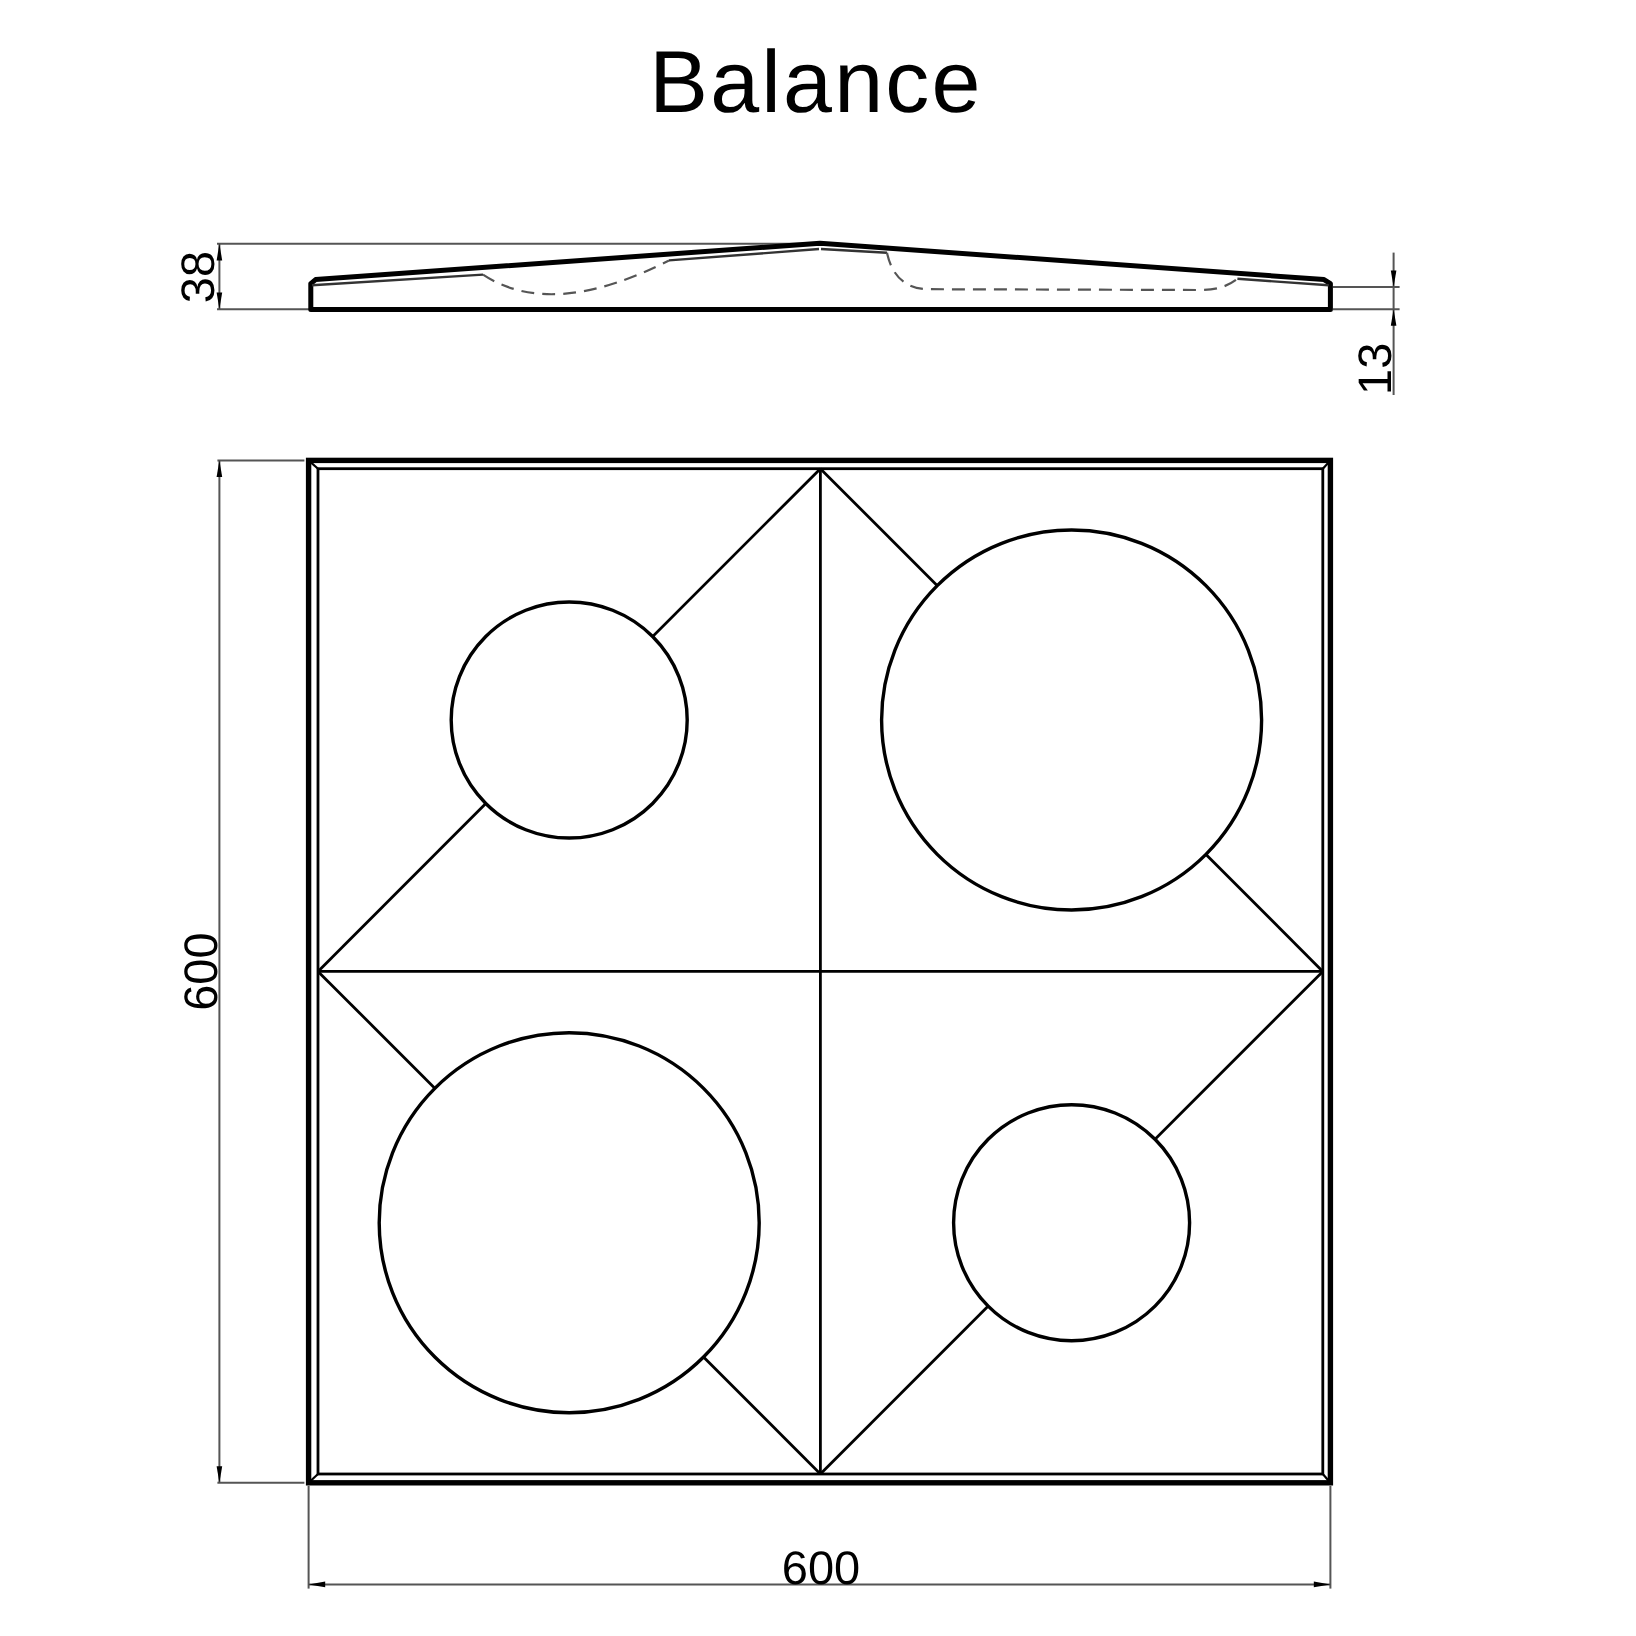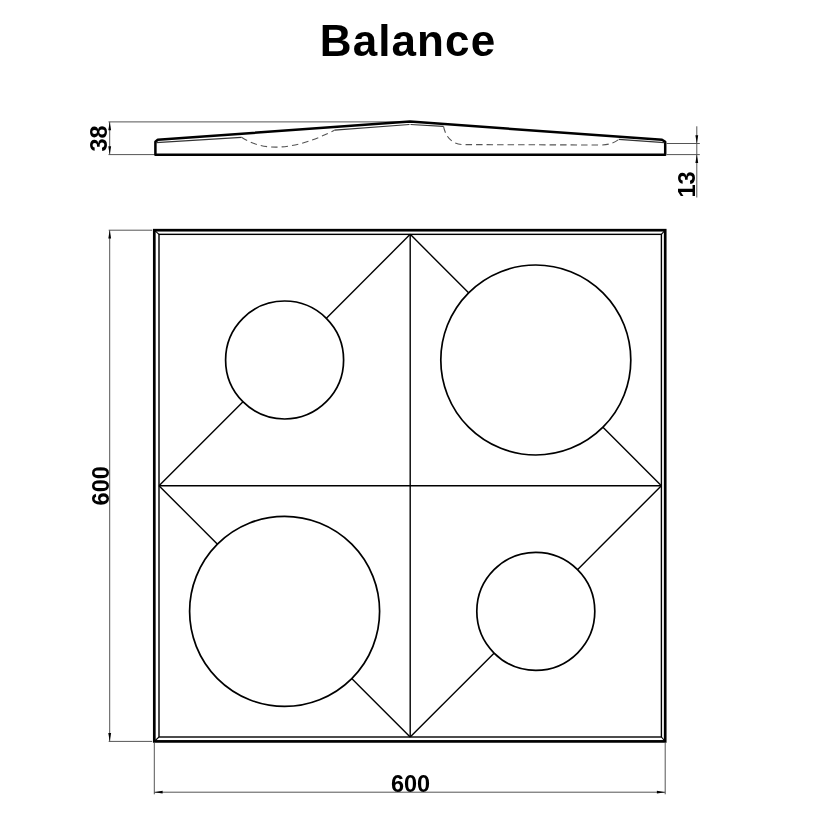--- a/index.html
+++ b/index.html
@@ -1,16 +1,16 @@
 <!DOCTYPE html>
 <html><head>
 <meta charset="utf-8">
 <style>
   html,body{margin:0;padding:0;background:#ffffff;}
-  .page{width:758px;height:818px;position:relative;background:#c2410c;overflow:hidden;font-weight:bold;}
+  .page{width:758px;height:818px;position:relative;background:#c2410c;overflow:hidden;}
   text{font-family:"Liberation Sans",sans-serif;fill:#000;}
 </style>
 </head>
 <body>
 <div class="page">
 <svg width="818" height="818" viewBox="0 0 818 818" xmlns="http://www.w3.org/2000/svg">
 
   <rect x="0" y="0" width="818" height="818" fill="#ffffff"></rect>
 
   <text x="408" y="56" font-size="44" letter-spacing="1.1" text-anchor="middle">Balance</text>

